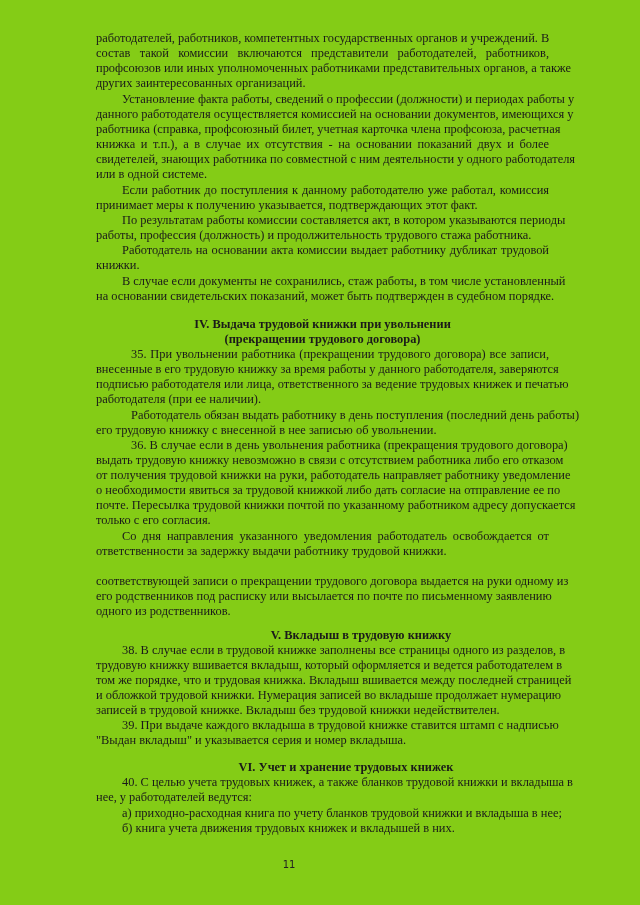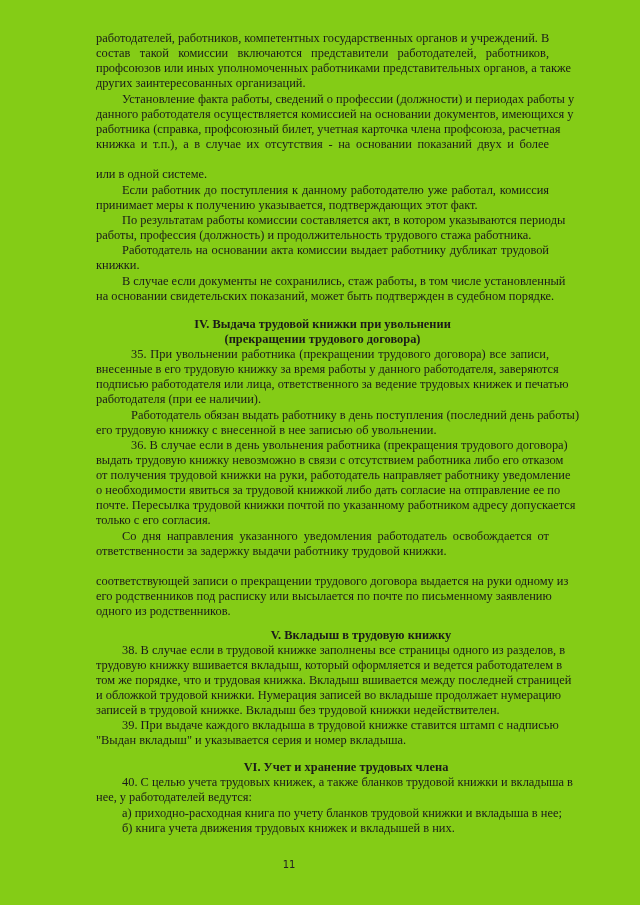--- a/index.html
+++ b/index.html
@@ -33,20 +33,21 @@
 
   <div class="ln" style="top:31px">работодателей, работников, компетентных государственных органов и учреждений. В</div>
   <div class="ln" style="top:46px">состав такой комиссии включаются представители работодателей, работников,</div>
   <div class="ln" style="top:61px">профсоюзов или иных уполномоченных работниками представительных органов, а также</div>
   <div class="ln last" style="top:76px">других заинтересованных организаций.</div>
 
   <div class="ln ind" style="top:92px">Установление факта работы, сведений о профессии (должности) и периодах работы у</div>
   <div class="ln" style="top:107px">данного работодателя осуществляется комиссией на основании документов, имеющихся у</div>
   <div class="ln" style="top:122px">работника (справка, профсоюзный билет, учетная карточка члена профсоюза, расчетная</div>
   <div class="ln" style="top:137px">книжка и т.п.), а в случае их отсутствия - на основании показаний двух и более</div>
+  <div class="ln" style="top:152px">свидетелей, знающих работника по совместной с ним деятельности у одного работодателя</div>
   <div class="ln last" style="top:167px">или в одной системе.</div>
 
   <div class="ln ind" style="top:183px">Если работник до поступления к данному работодателю уже работал, комиссия</div>
   <div class="ln last" style="top:198px">принимает меры к получению указывается, подтверждающих этот факт.</div>
 
   <div class="ln ind" style="top:213px">По результатам работы комиссии составляется акт, в котором указываются периоды</div>
   <div class="ln last" style="top:228px">работы, профессия (должность) и продолжительность трудового стажа работника.</div>
 
   <div class="ln ind" style="top:243px">Работодатель на основании акта комиссии выдает работнику дубликат трудовой</div>
   <div class="ln last" style="top:258px">книжки.</div>
@@ -83,21 +84,21 @@
 
   <div class="ln ind" style="top:643px">38. В случае если в трудовой книжке заполнены все страницы одного из разделов, в</div>
   <div class="ln" style="top:658px">трудовую книжку вшивается вкладыш, который оформляется и ведется работодателем в</div>
   <div class="ln" style="top:673px">том же порядке, что и трудовая книжка. Вкладыш вшивается между последней страницей</div>
   <div class="ln" style="top:688px">и обложкой трудовой книжки. Нумерация записей во вкладыше продолжает нумерацию</div>
   <div class="ln last" style="top:703px">записей в трудовой книжке. Вкладыш без трудовой книжки недействителен.</div>
 
   <div class="ln ind" style="top:718px">39. При выдаче каждого вкладыша в трудовой книжке ставится штамп с надписью</div>
   <div class="ln last" style="top:733px">"Выдан вкладыш" и указывается серия и номер вкладыша.</div>
 
-  <div class="ln center" style="top:760px; left:96px; width:500px;">VI. Учет и хранение трудовых члена</div>
+  <div class="ln center" style="top:760px; left:96px; width:500px;">VI. Учет и хранение трудовых книжек</div>
 
   <div class="ln ind" style="top:775px">40. С целью учета трудовых книжек, а также бланков трудовой книжки и вкладыша в</div>
   <div class="ln last" style="top:790px">нее, у работодателей ведутся:</div>
 
   <div class="ln ind last" style="top:806px">а) приходно-расходная книга по учету бланков трудовой книжки и вкладыша в нее;</div>
   <div class="ln ind last" style="top:821px">б) книга учета движения трудовых книжек и вкладышей в них.</div>
 
   <div class="pagenum" style="top:859px">11</div>
 </div>
 

